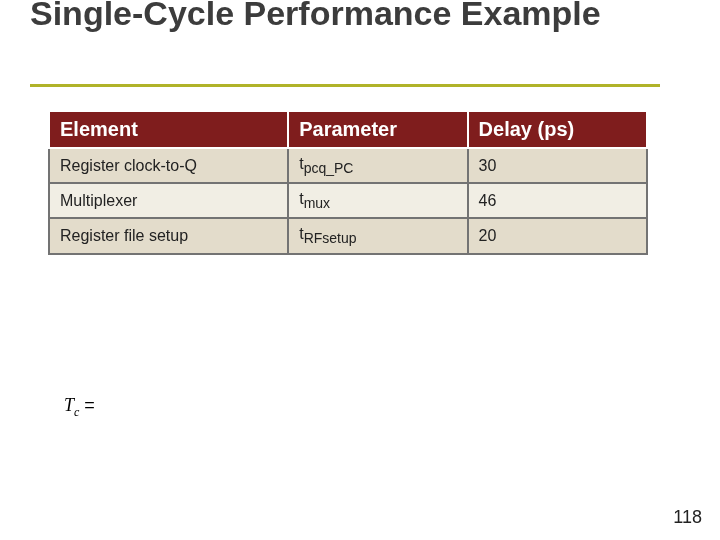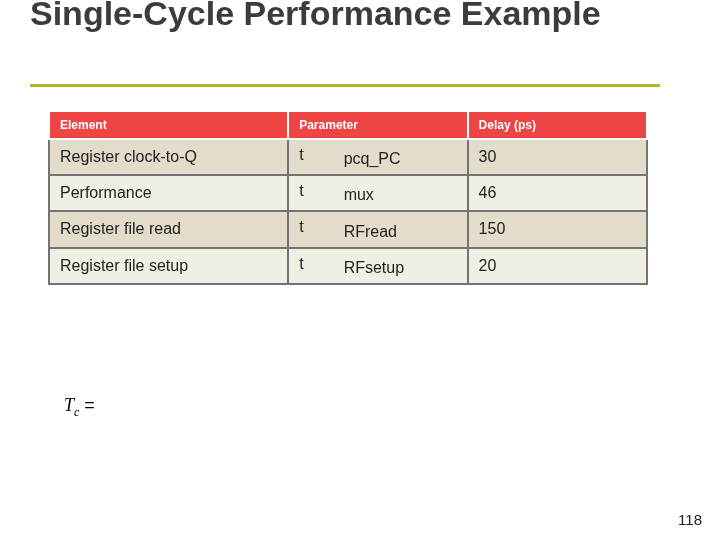--- a/index.html
+++ b/index.html
@@ -45,65 +45,65 @@
     top: 110px;
     left: 48px;
     width: 600px;
   }
   table {
     border-collapse: collapse;
     width: 100%;
     table-layout: fixed;
   }
   th {
-    background: #ef4444;
+    background: #7f1d1d;
     color: #ffffff;
     text-align: left;
     font-weight: bold;
-    font-size: 12px;
+    font-size: 20px;
     padding: 6px 10px;
     border: 2px solid #ffffff;
   }
   td {
     font-size: 16px;
     padding: 6px 10px;
     border: 2px solid #737373;
     color: #222;
   }
   tbody tr:nth-child(odd) td {
     background: #e3dccb;
   }
   tbody tr:nth-child(even) td {
     background: #f1eee4;
   }
   col.c1 { width: 40%; }
   col.c2 { width: 30%; }
   col.c3 { width: 30%; }
-  .sub { font-size: 16px; vertical-align: sub; margin-left: 40px; }
+  .sub { font-size: 14px; vertical-align: sub; }
   .formula {
     position: absolute;
     top: 395px;
     left: 64px;
     font-size: 18px;
   }
   .formula .tvar {
     font-style: italic;
     font-family: "Times New Roman", serif;
   }
   .formula .tsub {
     font-style: italic;
     font-family: "Times New Roman", serif;
     font-size: 12px;
     vertical-align: sub;
   }
   .pagenum {
     position: absolute;
     right: 18px;
     bottom: 12px;
-    font-size: 15px;
+    font-size: 18px;
     color: #222;
   }
 </style>
 </head>
 <body>
 
 <div class="slide">
 
   <div class="title-wrap">
     <h1 class="title">Single-Cycle Performance Example</h1>
@@ -124,28 +124,23 @@
           <th>Delay (ps)</th>
         </tr>
       </thead>
       <tbody>
         <tr>
           <td>Register clock-to-Q</td>
           <td><span>t</span><span class="sub">pcq_PC</span></td>
           <td>30</td>
         </tr>
         <tr>
-          <td>Performance</td>
+          <td>Multiplexer</td>
           <td><span>t</span><span class="sub">mux</span></td>
           <td>46</td>
-        </tr>
-        <tr>
-          <td>Register file read</td>
-          <td><span>t</span><span class="sub">RFread</span></td>
-          <td>150</td>
         </tr>
         <tr>
           <td>Register file setup</td>
           <td><span>t</span><span class="sub">RFsetup</span></td>
           <td>20</td>
         </tr>
       </tbody>
     </table>
   </div>
 

